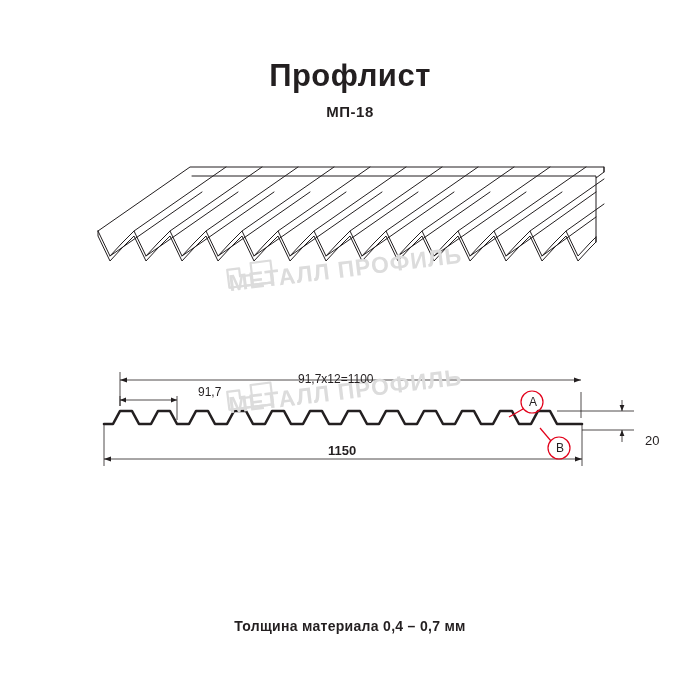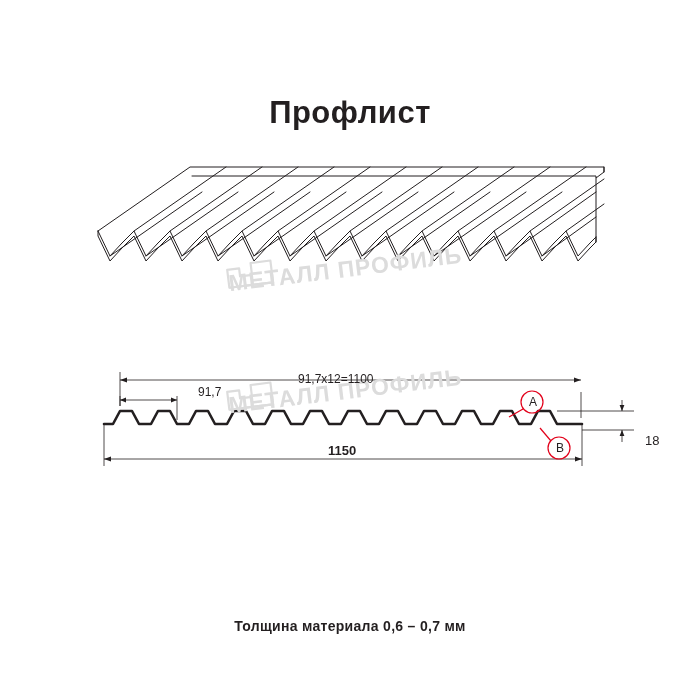--- a/index.html
+++ b/index.html
@@ -23,21 +23,20 @@
   }
   .title {
     position: absolute;
     left: 0;
     top: 58px;
     width: 700px;
     text-align: center;
     font-size: 31px;
     font-weight: bold;
     letter-spacing: 0.5px;
-    margin-top: 37px;
   }
   .subtitle {
     position: absolute;
     left: 0;
     top: 103px;
     width: 700px;
     text-align: center;
     font-size: 15px;
     font-weight: bold;
     letter-spacing: 0.5px;
@@ -98,20 +97,21 @@
     white-space: nowrap;
     text-align: center;
   }
 </style>
 </head>
 <body>
 
 <div class="page">
 
   <div class="title">Профлист</div>
+  <div class="subtitle">МП-18</div>
 
   <svg class="svg-layer" width="700" height="700" viewBox="0 0 700 700">
     <g fill="none" stroke="#231f20" stroke-width="1" stroke-linejoin="round" stroke-linecap="round">
 
       <path d="M 98 231 L 190 167 L 604 167 L 604 172 L 596 178 L 596 176 L 192 176"></path>
 
       <path d="M 98 231
                L 110 256 L 122 243 L 134 231 L 146 256 L 158 243 L 170 231
                L 182 256 L 194 243 L 206 231 L 218 256 L 230 243 L 242 231
                L 254 256 L 266 243 L 278 231 L 290 256 L 302 243 L 314 231
@@ -225,20 +225,20 @@
   <svg class="wm-logo" style="left:222px; top:377px;" width="58" height="40" viewBox="0 0 58 40">
     <g transform="rotate(-7 29 20)" fill="none" stroke="#dcdcdc" stroke-width="2.2" stroke-linejoin="round">
       <path d="M 6 30 L 6 12 L 18 12 L 18 20 L 30 20 L 30 8 L 50 8 L 50 30 Z"></path>
       <path d="M 6 30 L 50 30"></path>
     </g>
   </svg>
 
   <div class="dim-label" style="left:298px; top:372px;">91,7x12=1100</div>
   <div class="dim-label" style="left:158px; top:385px;margin-left:40px;">91,7</div>
   <div class="dim-label" style="left:328px; top:443px; font-size:13px;font-weight:bold;">1150</div>
-  <div class="dim-label" style="left:645px; top:433px; font-size:13px;">18</div>
+  <div class="dim-label" style="left:645px; top:433px; font-size:13px;">20</div>
 
   <div class="callout-label" style="left:526px; top:395px; width:14px;">A</div>
   <div class="callout-label" style="left:553px; top:441px; width:14px;">B</div>
 
-  <div class="footer">Толщина материала 0,6 – 0,7 мм</div>
+  <div class="footer">Толщина материала 0,4 – 0,7 мм</div>
 
 </div>
 
 </body></html>

